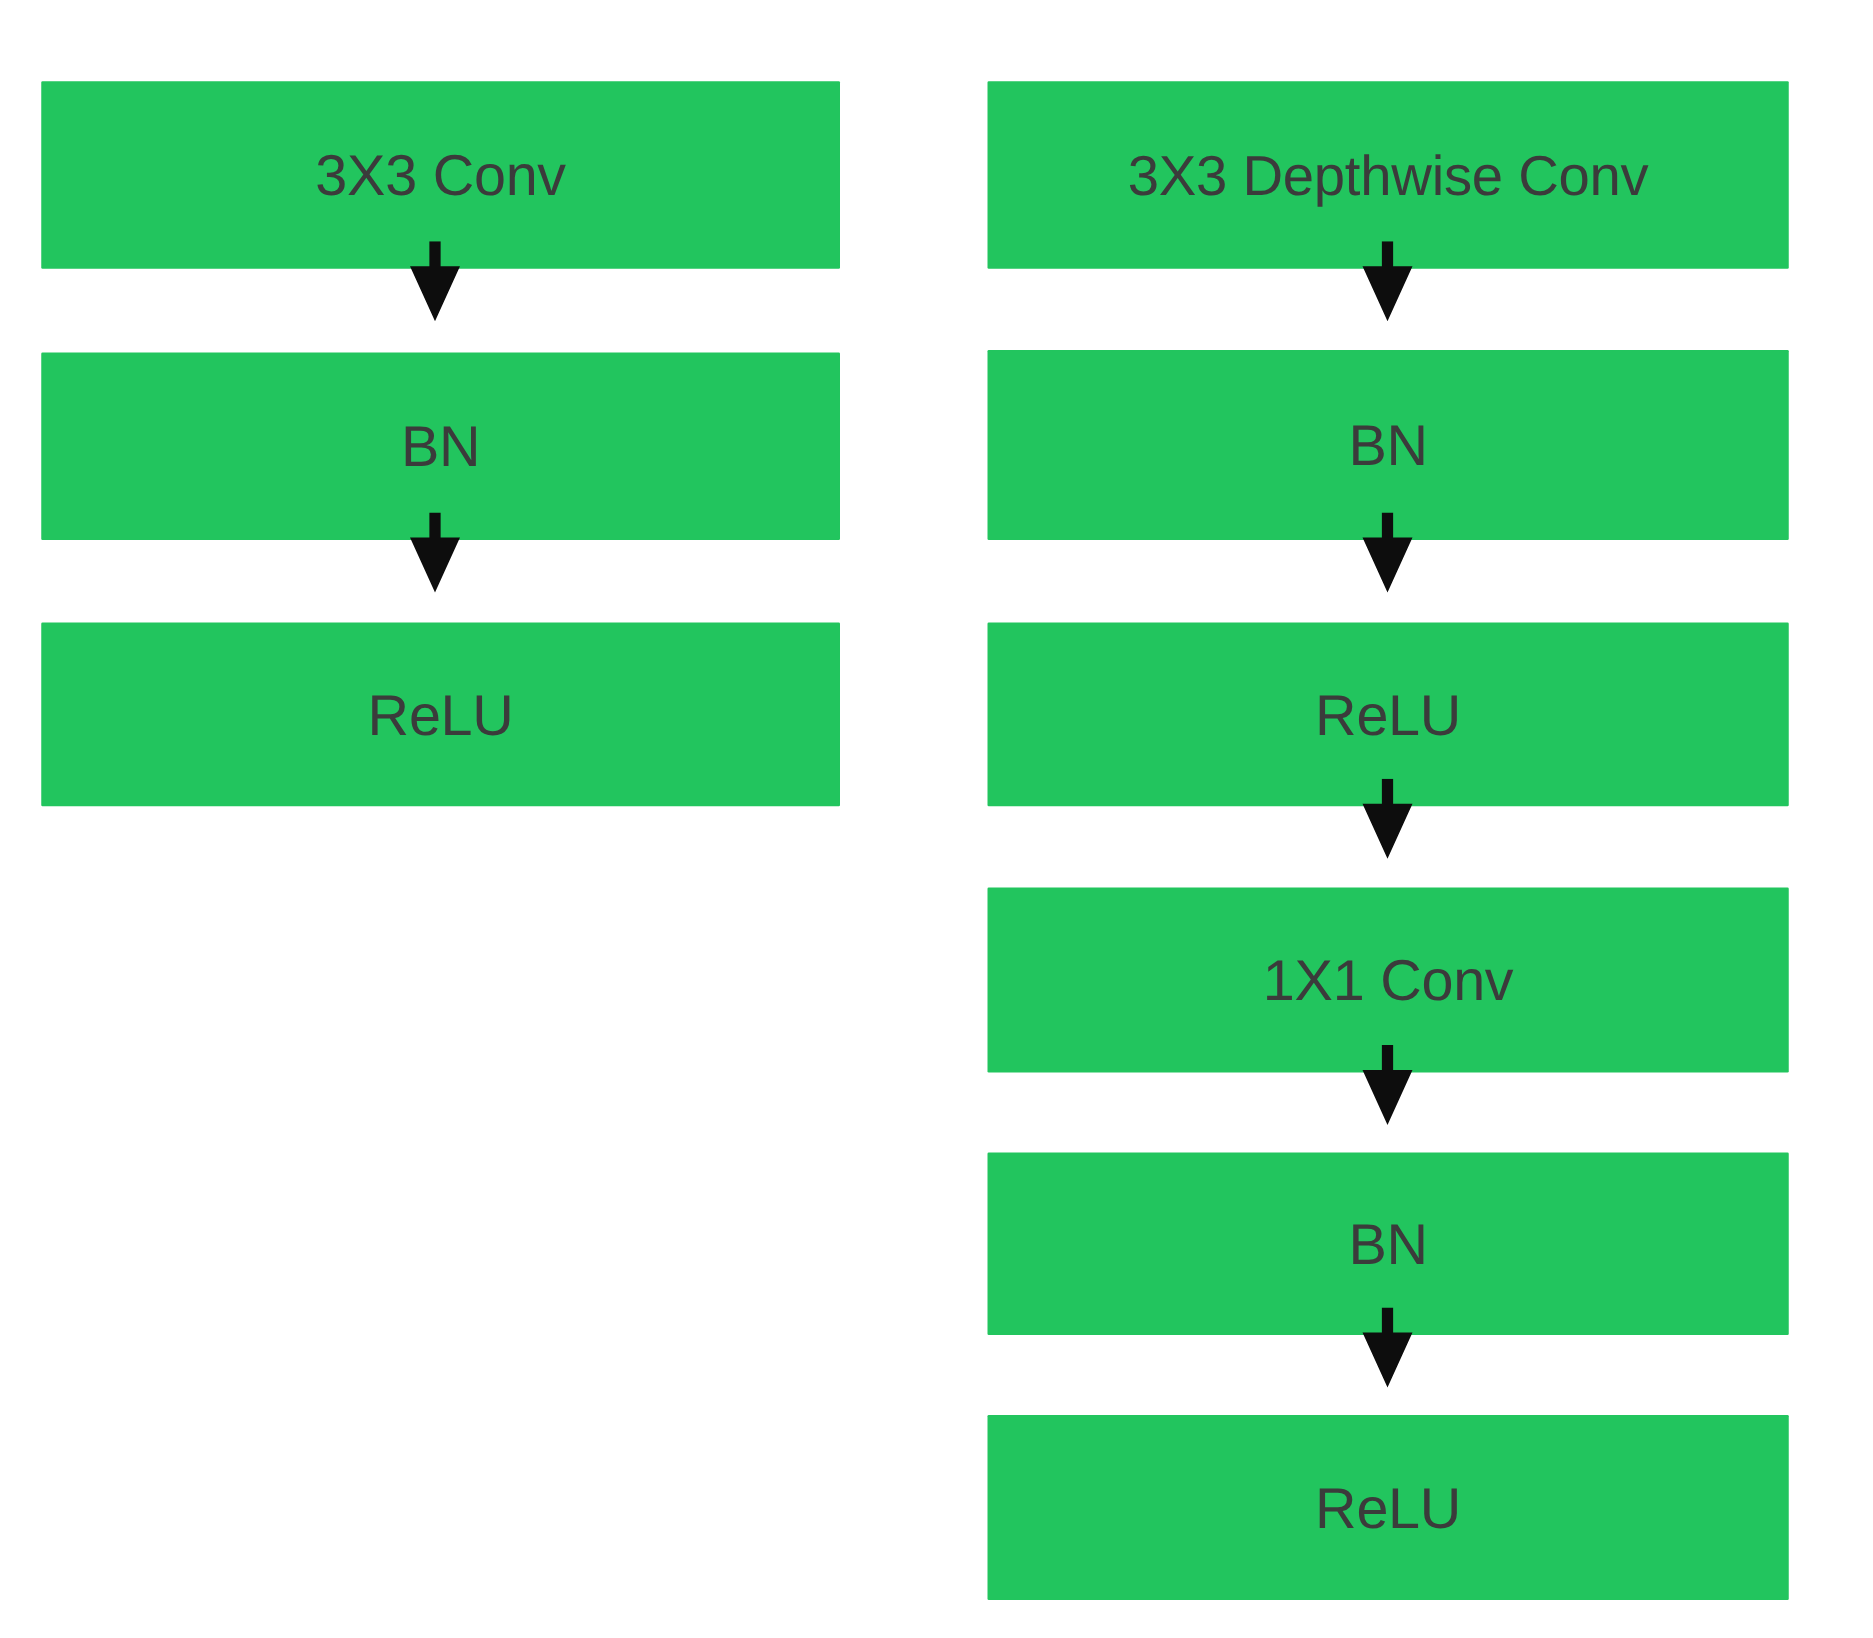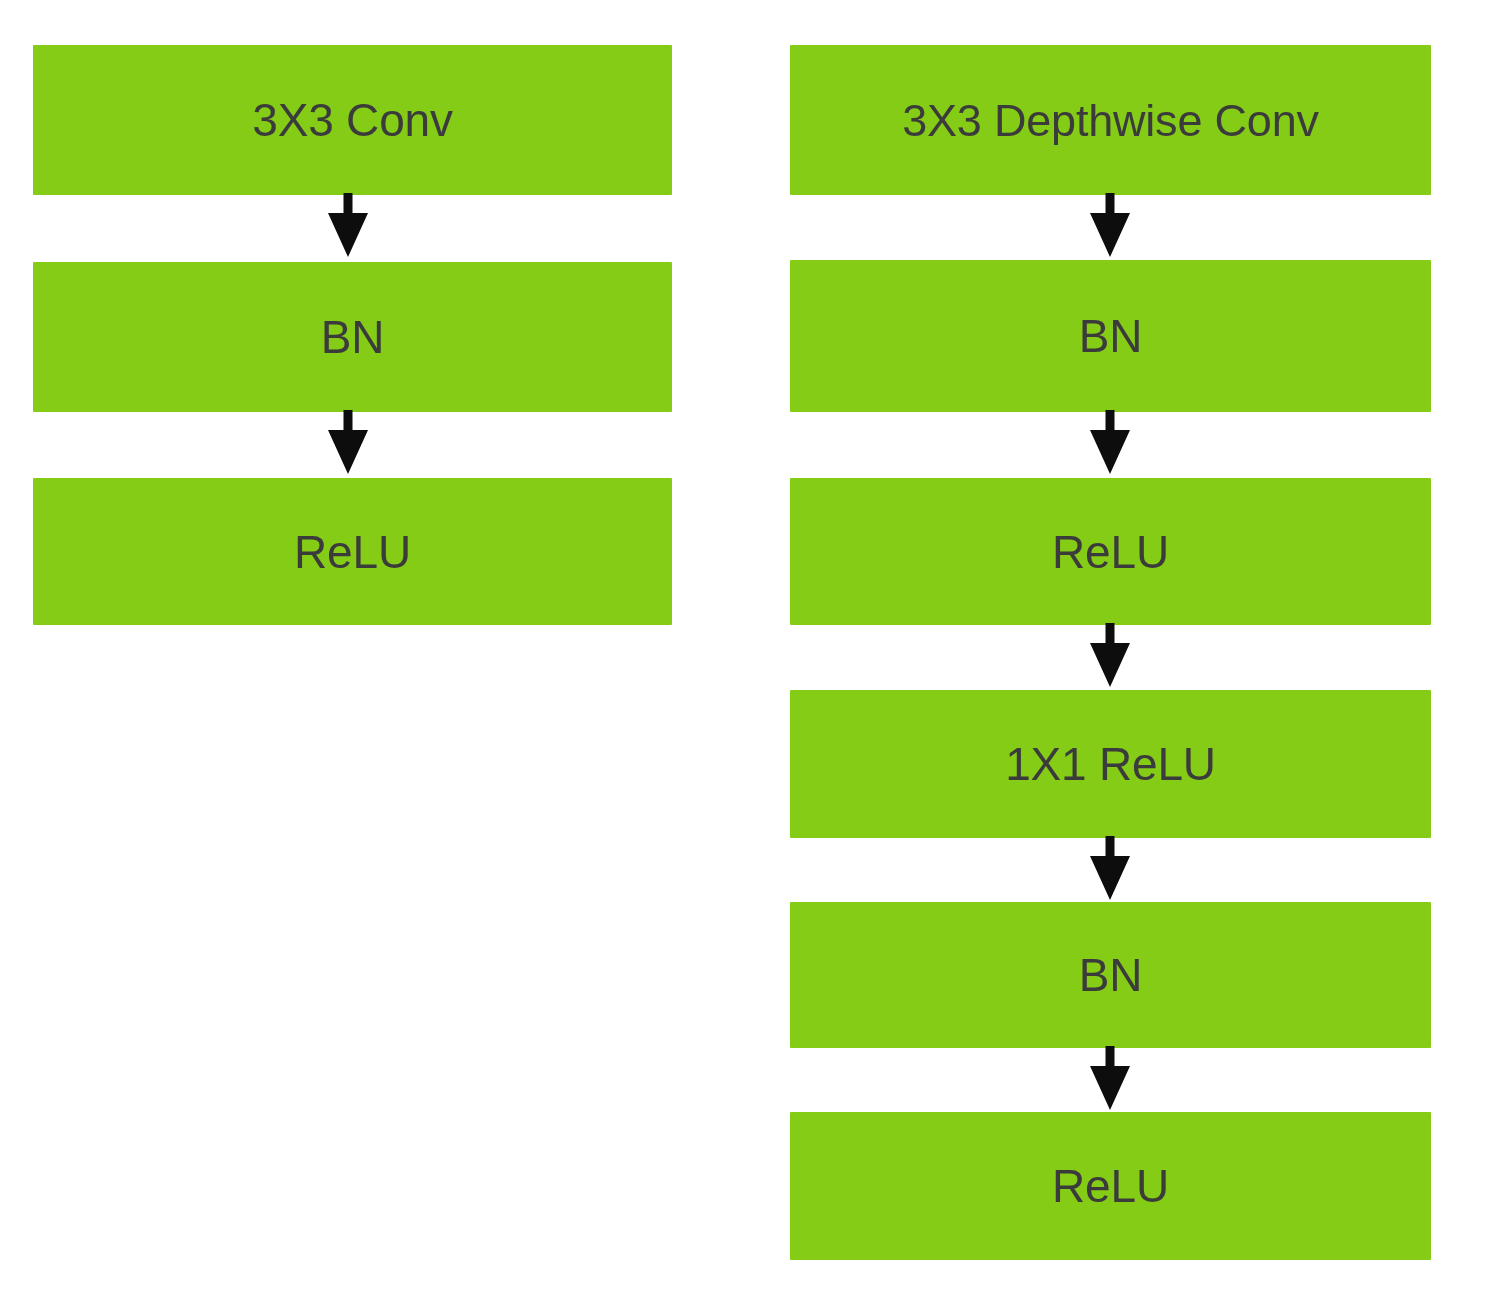--- a/index.html
+++ b/index.html
@@ -28,25 +28,26 @@
     top: 0;
     height: 1310px;
   }
 
   #column-standard-conv { left: 0px;   width: 749px; }
   #column-depthwise-separable-conv { left: 722px; width: 749px; }
 
   .block {
     position: absolute;
     box-sizing: border-box;
-    background: #84cc16;
+    background: #22c55e;
     display: flex;
     align-items: center;
     justify-content: center;
     border-radius: 1px;
+    margin-top: 20px;
   }
 
   .block-label {
     color: #3b3b3b;
     font-size: 46px;
     line-height: 1;
     letter-spacing: -0.2px;
     white-space: nowrap;
     font-weight: 400;
     text-align: center;
@@ -147,21 +148,21 @@
       <span class="block-label">ReLU</span>
     </div>
 
     <div class="arrow" id="arrow-dw-2">
       <svg viewBox="0 0 54 66" xmlns="http://www.w3.org/2000/svg" aria-hidden="true">
         <path d="M22.5 0 L31.5 0 L31.5 20 L47 20 L27 64 L7 20 L22.5 20 Z" fill="#0d0d0d"></path>
       </svg>
     </div>
 
     <div class="block" id="block-dw-3">
-      <span class="block-label">1X1 ReLU</span>
+      <span class="block-label">1X1 Conv</span>
     </div>
 
     <div class="arrow" id="arrow-dw-3">
       <svg viewBox="0 0 54 66" xmlns="http://www.w3.org/2000/svg" aria-hidden="true">
         <path d="M22.5 0 L31.5 0 L31.5 20 L47 20 L27 64 L7 20 L22.5 20 Z" fill="#0d0d0d"></path>
       </svg>
     </div>
 
     <div class="block" id="block-dw-4">
       <span class="block-label">BN</span>

